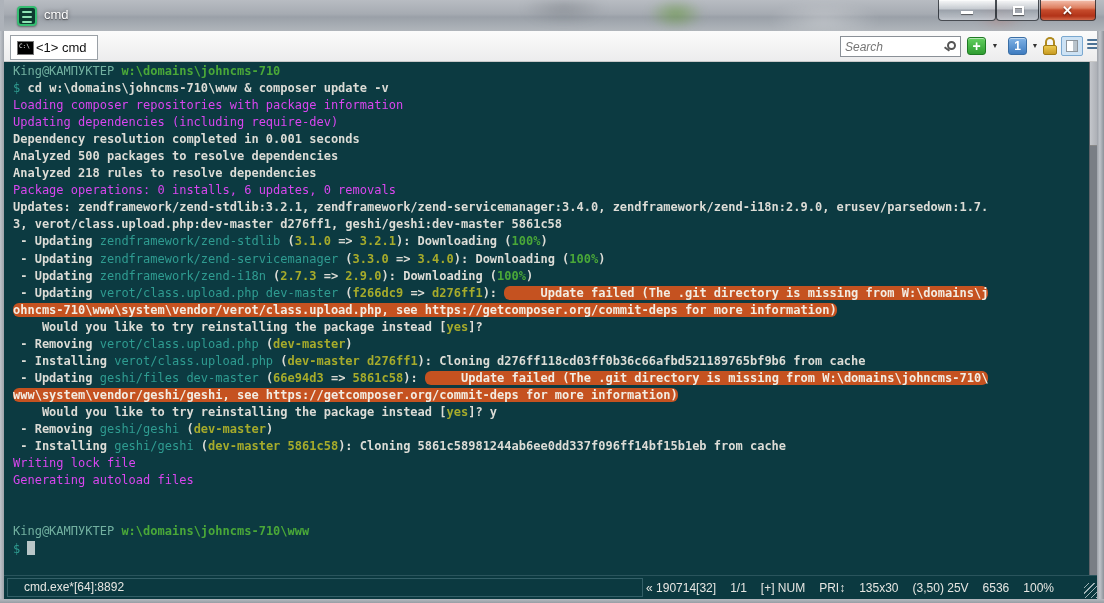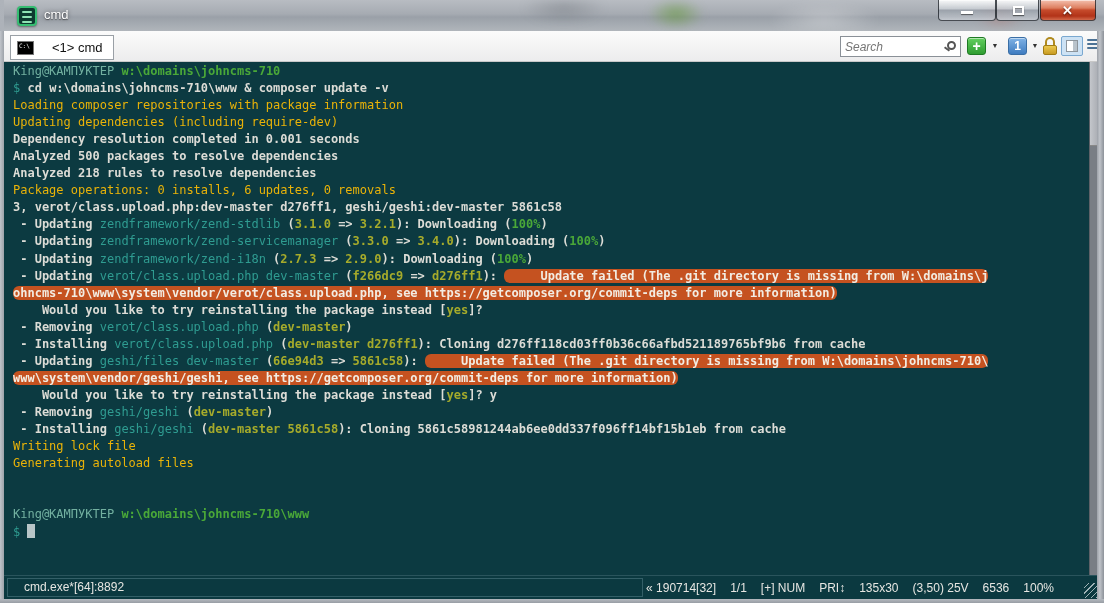--- a/index.html
+++ b/index.html
@@ -37,21 +37,21 @@
     background:#fff; box-shadow:0 1px 1px rgba(0,0,0,.5); }
   .glyph-max { position:absolute; left:50%; top:6px; width:11px; height:9px; margin-left:-5px;
     border:2px solid #fff; box-shadow:0 1px 1px rgba(0,0,0,.5), inset 0 1px 1px rgba(0,0,0,.4); background:transparent; }
   .glyph-close { position:absolute; left:50%; top:3px; margin-left:-6px; color:#fff; font-size:13px;
     font-weight:bold; text-shadow:0 1px 2px rgba(0,0,0,.6); }
 
   
   .tabbar { position:absolute; left:4px; top:31px; width:1096px; height:31px;
     background:linear-gradient(180deg,#fbfbfb,#ececed); border-bottom:1px solid #c8c8c8; }
   .tab { position:absolute; left:6px; top:4px; height:25px; padding:0 10px 0 6px;
-    background:#fff; border:1px solid #9aa0a6; display:flex; align-items:center; gap:18px; }
+    background:#fff; border:1px solid #9aa0a6; display:flex; align-items:center; gap:2px; }
   .tab-icon { width:17px; height:14px; background:#000; border:1px solid #777; position:relative; }
   .tab-icon span { position:absolute; left:1px; top:1px; color:#e8e8e8; font-family:"DejaVu Sans Mono",monospace;
     font-size:6px; line-height:6px; }
   .tab-label { font-size:13px; color:#111; }
 
   .searchbox { position:absolute; left:836px; top:5px; width:121px; height:21px; background:#fff;
     border:1px solid #8a9097; }
   .searchbox input { width:96px; height:17px; border:none; outline:none; margin:1px 0 0 4px;
     font-style:italic; color:#777; font-size:12px; font-family:"Liberation Sans",sans-serif; background:transparent; }
   .mag { position:absolute; right:4px; top:4px; width:9px; height:9px; border:2px solid #555;
@@ -80,21 +80,21 @@
   .panel-ico::after { content:""; position:absolute; right:0; top:0; width:4px; height:10px; background:#b9c3cb; }
   .burger { left:1083px; width:15px; top:8px; position:absolute; }
   .burger i { display:block; height:2px; background:#4d7396; margin-bottom:2px; border-radius:1px; }
 
   
   .body { position:absolute; left:4px; top:62px; width:1093px; height:513px; background:#0c3a41; overflow:hidden; }
   .term { position:absolute; left:0; top:0; width:1085px; height:513px; padding:2px 0 0 9px;
     font-family:"DejaVu Sans Mono", monospace; font-size:12px; overflow:hidden; }
   .tl { height:17.05px; white-space:pre; }
   .c-w   { color:#dcdcd6; font-weight:bold; }
-  .c-dim { color:#eab308; }
+  .c-dim { color:#d946ef; }
   .c-cy  { color:#2f9c91; }
   .c-pr  { color:#72b0a0; }
   .c-ol  { color:#a6ab2b; font-weight:bold; }
   .c-gr  { color:#4aa838; font-weight:bold; }
   .c-err { color:#f2ece2; background:#c55220; font-weight:bold;border-radius:6px; }
   .cursor { display:inline-block; width:8px; height:14px; background:#b9c6c8; vertical-align:-2px; }
 
   .scrollbar { position:absolute; right:0; top:0; width:8px; height:513px; background:#797e85;
     border-left:1px solid #5d6167; }
   .scroll-thumb { position:absolute; left:0; top:0; width:8px; height:84px;
@@ -172,20 +172,21 @@
   <div class="body">
     <div class="term">
         <div class="tl"><span class="c-pr">King@КАМПУКТЕР</span><span class="c-w"> </span><span class="c-gr">w:\domains\johncms-710</span></div>
         <div class="tl"><span class="c-cy">$</span><span class="c-w"> cd w:\domains\johncms-710\www &amp; composer update -v</span></div>
         <div class="tl"><span class="c-dim">Loading composer repositories with package information</span></div>
         <div class="tl"><span class="c-dim">Updating dependencies (including require-dev)</span></div>
         <div class="tl"><span class="c-w">Dependency resolution completed in 0.001 seconds</span></div>
         <div class="tl"><span class="c-w">Analyzed 500 packages to resolve dependencies</span></div>
         <div class="tl"><span class="c-w">Analyzed 218 rules to resolve dependencies</span></div>
         <div class="tl"><span class="c-dim">Package operations: 0 installs, 6 updates, 0 removals</span></div>
+        <div class="tl"><span class="c-w">Updates: zendframework/zend-stdlib:3.2.1, zendframework/zend-servicemanager:3.4.0, zendframework/zend-i18n:2.9.0, erusev/parsedown:1.7.</span></div>
         <div class="tl"><span class="c-w">3, verot/class.upload.php:dev-master d276ff1, geshi/geshi:dev-master 5861c58</span></div>
         <div class="tl"><span class="c-w"> - Updating </span><span class="c-cy">zendframework/zend-stdlib</span><span class="c-w"> (</span><span class="c-ol">3.1.0</span><span class="c-w"> =&gt; </span><span class="c-ol">3.2.1</span><span class="c-w">): Downloading (</span><span class="c-gr">100%</span><span class="c-w">)</span></div>
         <div class="tl"><span class="c-w"> - Updating </span><span class="c-cy">zendframework/zend-servicemanager</span><span class="c-w"> (</span><span class="c-ol">3.3.0</span><span class="c-w"> =&gt; </span><span class="c-ol">3.4.0</span><span class="c-w">): Downloading (</span><span class="c-gr">100%</span><span class="c-w">)</span></div>
         <div class="tl"><span class="c-w"> - Updating </span><span class="c-cy">zendframework/zend-i18n</span><span class="c-w"> (</span><span class="c-ol">2.7.3</span><span class="c-w"> =&gt; </span><span class="c-ol">2.9.0</span><span class="c-w">): Downloading (</span><span class="c-gr">100%</span><span class="c-w">)</span></div>
         <div class="tl"><span class="c-w"> - Updating </span><span class="c-cy">verot/class.upload.php dev-master</span><span class="c-w"> (</span><span class="c-ol">f266dc9</span><span class="c-w"> =&gt; </span><span class="c-ol">d276ff1</span><span class="c-w">): </span><span class="c-err">     Update failed (The .git directory is missing from W:\domains\j</span></div>
         <div class="tl"><span class="c-err">ohncms-710\www\system\vendor/verot/class.upload.php, see https://getcomposer.org/commit-deps for more information)</span></div>
         <div class="tl"><span class="c-w">    Would you like to try reinstalling the package instead [</span><span class="c-ol">yes</span><span class="c-w">]?</span></div>
         <div class="tl"><span class="c-w"> - Removing </span><span class="c-cy">verot/class.upload.php</span><span class="c-w"> (</span><span class="c-ol">dev-master</span><span class="c-w">)</span></div>
         <div class="tl"><span class="c-w"> - Installing </span><span class="c-cy">verot/class.upload.php</span><span class="c-w"> (</span><span class="c-ol">dev-master d276ff1</span><span class="c-w">): Cloning d276ff118cd03ff0b36c66afbd521189765bf9b6 from cache</span></div>
         <div class="tl"><span class="c-w"> - Updating </span><span class="c-cy">geshi/files dev-master</span><span class="c-w"> (</span><span class="c-ol">66e94d3</span><span class="c-w"> =&gt; </span><span class="c-ol">5861c58</span><span class="c-w">): </span><span class="c-err">     Update failed (The .git directory is missing from W:\domains\johncms-710\</span></div>

